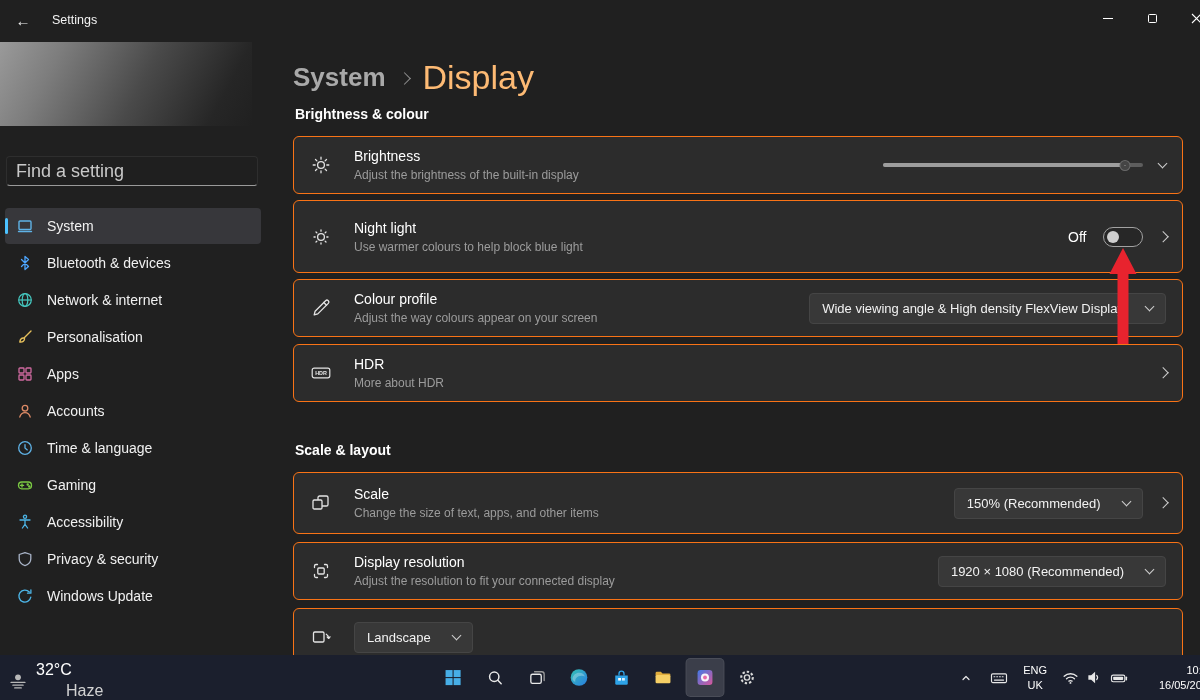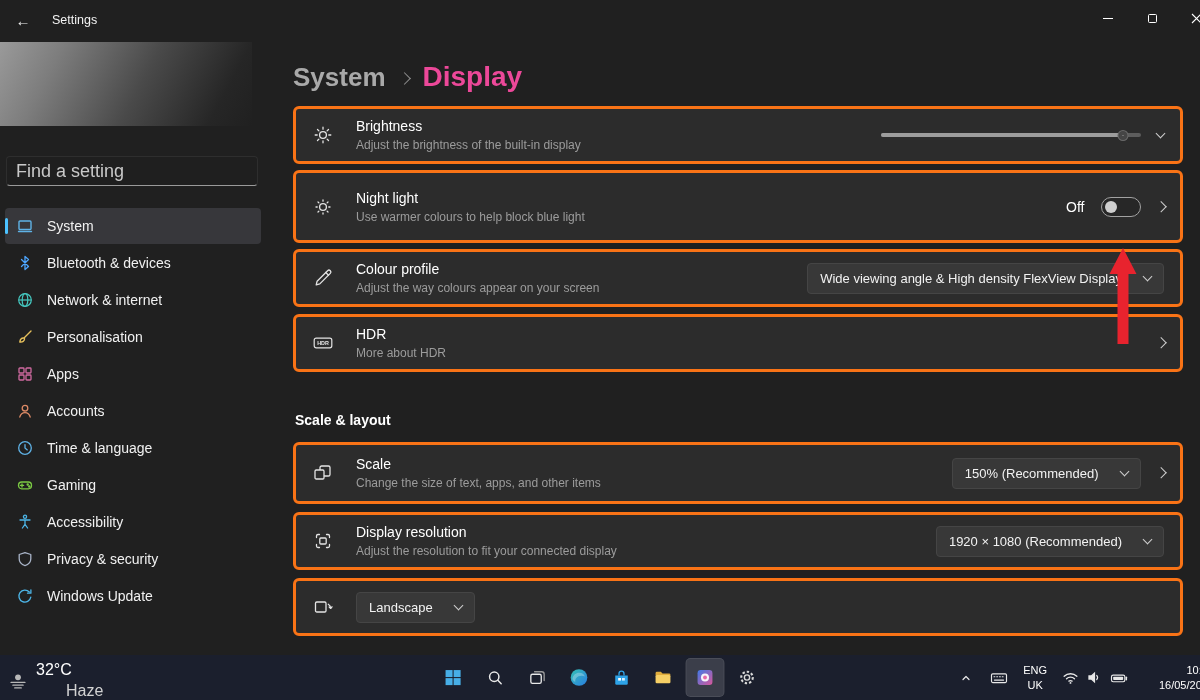--- a/index.html
+++ b/index.html
@@ -33,29 +33,29 @@
     padding-left:12px; border-radius:4px; font-size:14px; color:#f1f1f1; cursor:pointer; }
   .nav-item.selected{ background:#37373b; }
   .nav-item.selected::before{ content:""; position:absolute; left:0; top:10px; width:3px; height:16px;
     border-radius:2px; background:var(--accent); }
   .nav-icon{ width:16px; height:16px; flex:0 0 16px; display:flex; }
 
   
   .main{ position:absolute; top:40px; left:293px; width:907px; height:615px; overflow:hidden; padding-top:20px; }
   .breadcrumb{ display:flex; align-items:center; gap:14px; height:34px; margin-bottom:12px; }
   .bc-parent{ font-size:26px; font-weight:600; color:#a9a9a9; cursor:pointer; }
-  .bc-current{ font-size:28px; font-weight:700; color:#ec4899; }
+  .bc-current{ font-size:34px; font-weight:400; color:#fdba74; }
   .chev{ display:inline-block; border-right:1.6px solid #cfcfcf; border-bottom:1.6px solid #cfcfcf; }
   .chev-sep{ width:9px; height:9px; transform:rotate(-45deg); border-color:#8f8f8f; margin-top:2px; }
   .chev-right{ width:7.5px; height:7.5px; transform:rotate(-45deg); }
   .chev-down{ width:7px; height:7px; transform:rotate(45deg); margin-top:-4px; }
   .section-title{ font-size:14px; font-weight:700; margin:0 0 14px 2px; color:#fff; }
   .sec2{ margin-top:40px; }
   .cards{ width:890px; }
-  .card{ display:flex; align-items:center; background:#2c2c2c; border:3px solid #f97316; border-radius:6px;
+  .card{ display:flex; align-items:center; background:#2c2c2c; border:1px solid #f97316; border-radius:6px;
     padding:0 16px; height:58px; margin-bottom:6px; cursor:pointer; }
   .card.tall{ height:73px; }
   .card.hdr-card{ margin-top:7px; }
   .card-icon{ width:22px; margin-right:22px; display:flex; justify-content:center; flex:0 0 22px; }
   .card-text{ flex:1; min-width:0; }
   .card-title{ font-size:14px; color:#fff; }
   .card-sub{ font-size:12px; color:#9c9c9c; margin-top:4px; }
   .card-controls{ display:flex; align-items:center; gap:16px; }
   .dropdown{ display:flex; align-items:center; gap:22px; background:#383838; border:1px solid #454545;
     border-radius:4px; padding:7px 12px; font-size:13px; color:#f2f2f2; cursor:pointer; white-space:nowrap; }
@@ -231,20 +231,21 @@
   </div>
 </div>
 
 <div class="main">
   <div class="breadcrumb">
     <span class="bc-parent">System</span>
     <span class="chev chev-sep"></span>
     <span class="bc-current">Display</span>
   </div>
 
+  <div class="section-title">Brightness &amp; colour</div>
 
   <div class="cards">
 
     <div class="card">
       <span class="card-icon">
           <svg width="20" height="20" viewBox="0 0 20 20" fill="none" stroke="#e4e4e4" stroke-width="1.3" stroke-linecap="round">
             <circle cx="10" cy="10" r="3.4"></circle>
             <path d="M10 2.2v2M10 15.8v2M2.2 10h2M15.8 10h2M4.5 4.5l1.4 1.4M14.1 14.1l1.4 1.4M15.5 4.5l-1.4 1.4M5.9 14.1l-1.4 1.4"></path>
           </svg>
         </span>

